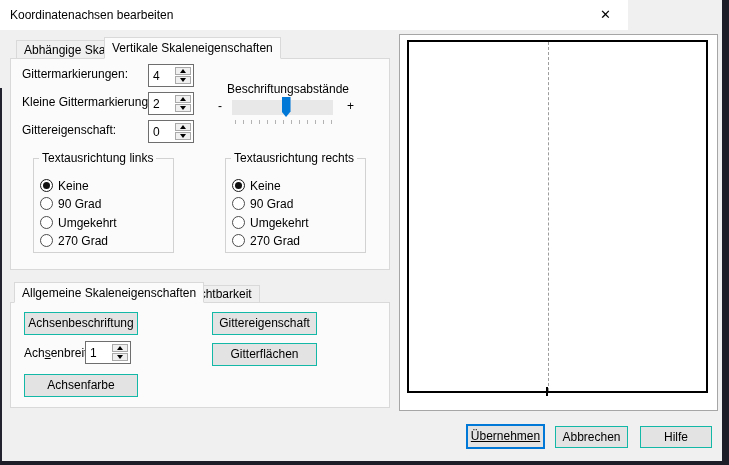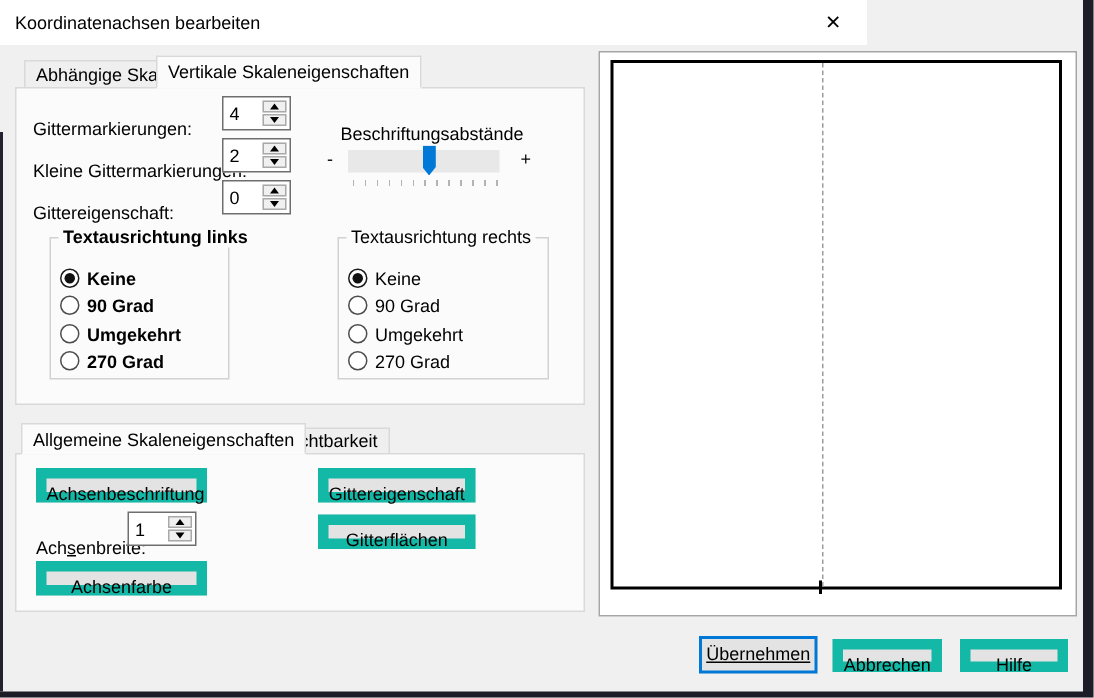--- a/index.html
+++ b/index.html
@@ -5,39 +5,39 @@
   html,body{margin:0;padding:0}
   body{
     width:729px;height:465px;position:relative;overflow:hidden;
     background:#1d1d28;
     font-family:"Liberation Sans",sans-serif;font-size:12px;color:#000;
   }
   .dialog{position:absolute;left:0;top:0;width:722px;height:461px;background:#f0f0f0;}
   .edge-left{position:absolute;left:0;top:88px;width:2px;height:373px;background:#23232f;}
 
   
-  .titlebar{position:absolute;left:0;top:0;width:578px;height:30px;background:#ffffff;}
+  .titlebar{position:absolute;left:0;top:0;width:628px;height:30px;background:#ffffff;}
   .title{position:absolute;left:10px;top:0;line-height:30px;white-space:nowrap;}
   .closebtn{position:absolute;right:0;top:0;width:45px;height:30px;text-align:center;line-height:30px;font-size:13px;color:#000;cursor:default;}
 
   
   .pane{position:absolute;background:#fbfbfb;border:1px solid #d9d9d9;box-sizing:border-box;z-index:1;}
   .tab{position:absolute;box-sizing:border-box;border:1px solid #d9d9d9;background:#efefef;
        padding:0 7px;white-space:nowrap;z-index:0;}
   .tab.active{background:#fbfbfb;border-bottom:1px solid #fbfbfb;z-index:3;text-align:center;}
 
   #tab-dependent{left:16px;top:40px;height:19px;line-height:18px;}
   #tab-vertical{left:104px;top:37px;height:22px;line-height:21px;}
   #pane-top{left:10px;top:58px;width:380px;height:212px;}
 
   #tab-general{left:14px;top:282px;height:21px;line-height:20px;}
   #tab-visibility{left:181px;top:285px;height:18px;line-height:17px;}
   #pane-bottom{left:10px;top:302px;width:380px;height:106px;}
 
-  .lbl{position:absolute;white-space:nowrap;z-index:4;margin-top:12px;}
+  .lbl{position:absolute;white-space:nowrap;z-index:4;}
 
   
   .spin{position:absolute;width:46px;height:23px;background:#fff;border:1px solid #6e6e6e;box-sizing:border-box;z-index:4;}
   .spin .val{position:absolute;left:4px;top:50%;transform:translateY(-50%);}
   .spin .btns{position:absolute;top:1px;right:1px;bottom:1px;width:18px;display:flex;flex-direction:column;gap:1px;background:#fff;padding:1px;box-sizing:border-box;}
   .spinbtn{flex:1;background:#f0f0f0;border:1px solid #a9a9a9;display:flex;align-items:center;justify-content:center;box-sizing:border-box;}
   .arr-up{width:0;height:0;border-left:3px solid transparent;border-right:3px solid transparent;border-bottom:4px solid #000;}
   .arr-dn{width:0;height:0;border-left:3px solid transparent;border-right:3px solid transparent;border-top:4px solid #000;}
 
   
@@ -45,30 +45,30 @@
   .minus{position:absolute;left:218px;top:99px;z-index:4;}
   .plus{position:absolute;left:347px;top:99px;z-index:4;}
   .track{position:absolute;left:232px;top:100px;width:101px;height:15px;background:#e8e8e8;z-index:4;}
   .thumb{position:absolute;left:50px;top:-3px;width:9px;height:20px;background:#0078d7;
          clip-path:polygon(0 0,100% 0,100% 72%,50% 100%,0 72%);}
   .ticks{position:absolute;left:235px;top:120px;width:98px;height:4px;z-index:4;
          background:repeating-linear-gradient(to right,#b3b3b3 0 1px,transparent 1px 8px);}
 
   
   .groupbox{position:absolute;border:1px solid #d2d2d2;box-sizing:border-box;z-index:4;}
-  #gb-left{left:33px;top:158px;width:120px;height:95px;font-weight:bold;}
+  #gb-left{left:33px;top:158px;width:141px;height:95px;}
   #gb-right{left:225px;top:158px;width:141px;height:95px;}
   .legend{position:absolute;top:-8px;left:5px;background:#fbfbfb;padding:0 3px;white-space:nowrap;}
   .radio-row{position:absolute;left:6px;display:flex;align-items:flex-start;gap:5px;height:16px;white-space:nowrap;}
   .rb{width:13px;height:13px;border:1px solid #4c4c4c;border-radius:50%;background:#fff;box-sizing:border-box;position:relative;flex:0 0 auto;}
   .rb.checked{border-color:#1a1a1a;}
   .rb.checked::after{content:"";position:absolute;left:2px;top:2px;width:7px;height:7px;border-radius:50%;background:#111;}
 
   
-  .btn{position:absolute;background:#e3e3e3;border:7px solid #14b8a6;box-sizing:border-box;
+  .btn{position:absolute;background:#e3e3e3;border:1px solid #14b8a6;box-sizing:border-box;
        text-align:center;white-space:nowrap;z-index:4;}
   #btn-achsenbeschriftung{left:24px;top:312px;width:114px;height:23px;line-height:21px;}
   #btn-gittereigenschaft{left:212px;top:312px;width:105px;height:23px;line-height:21px;}
   #btn-gitterflaechen{left:212px;top:343px;width:105px;height:23px;line-height:21px;}
   #btn-achsenfarbe{left:24px;top:374px;width:114px;height:23px;line-height:21px;}
   #lbl-achsenbreite{left:24px;top:346px;}
   #spin-achsenbreite{left:85px;top:341px;}
   .mn{text-decoration:underline;}
 
   

